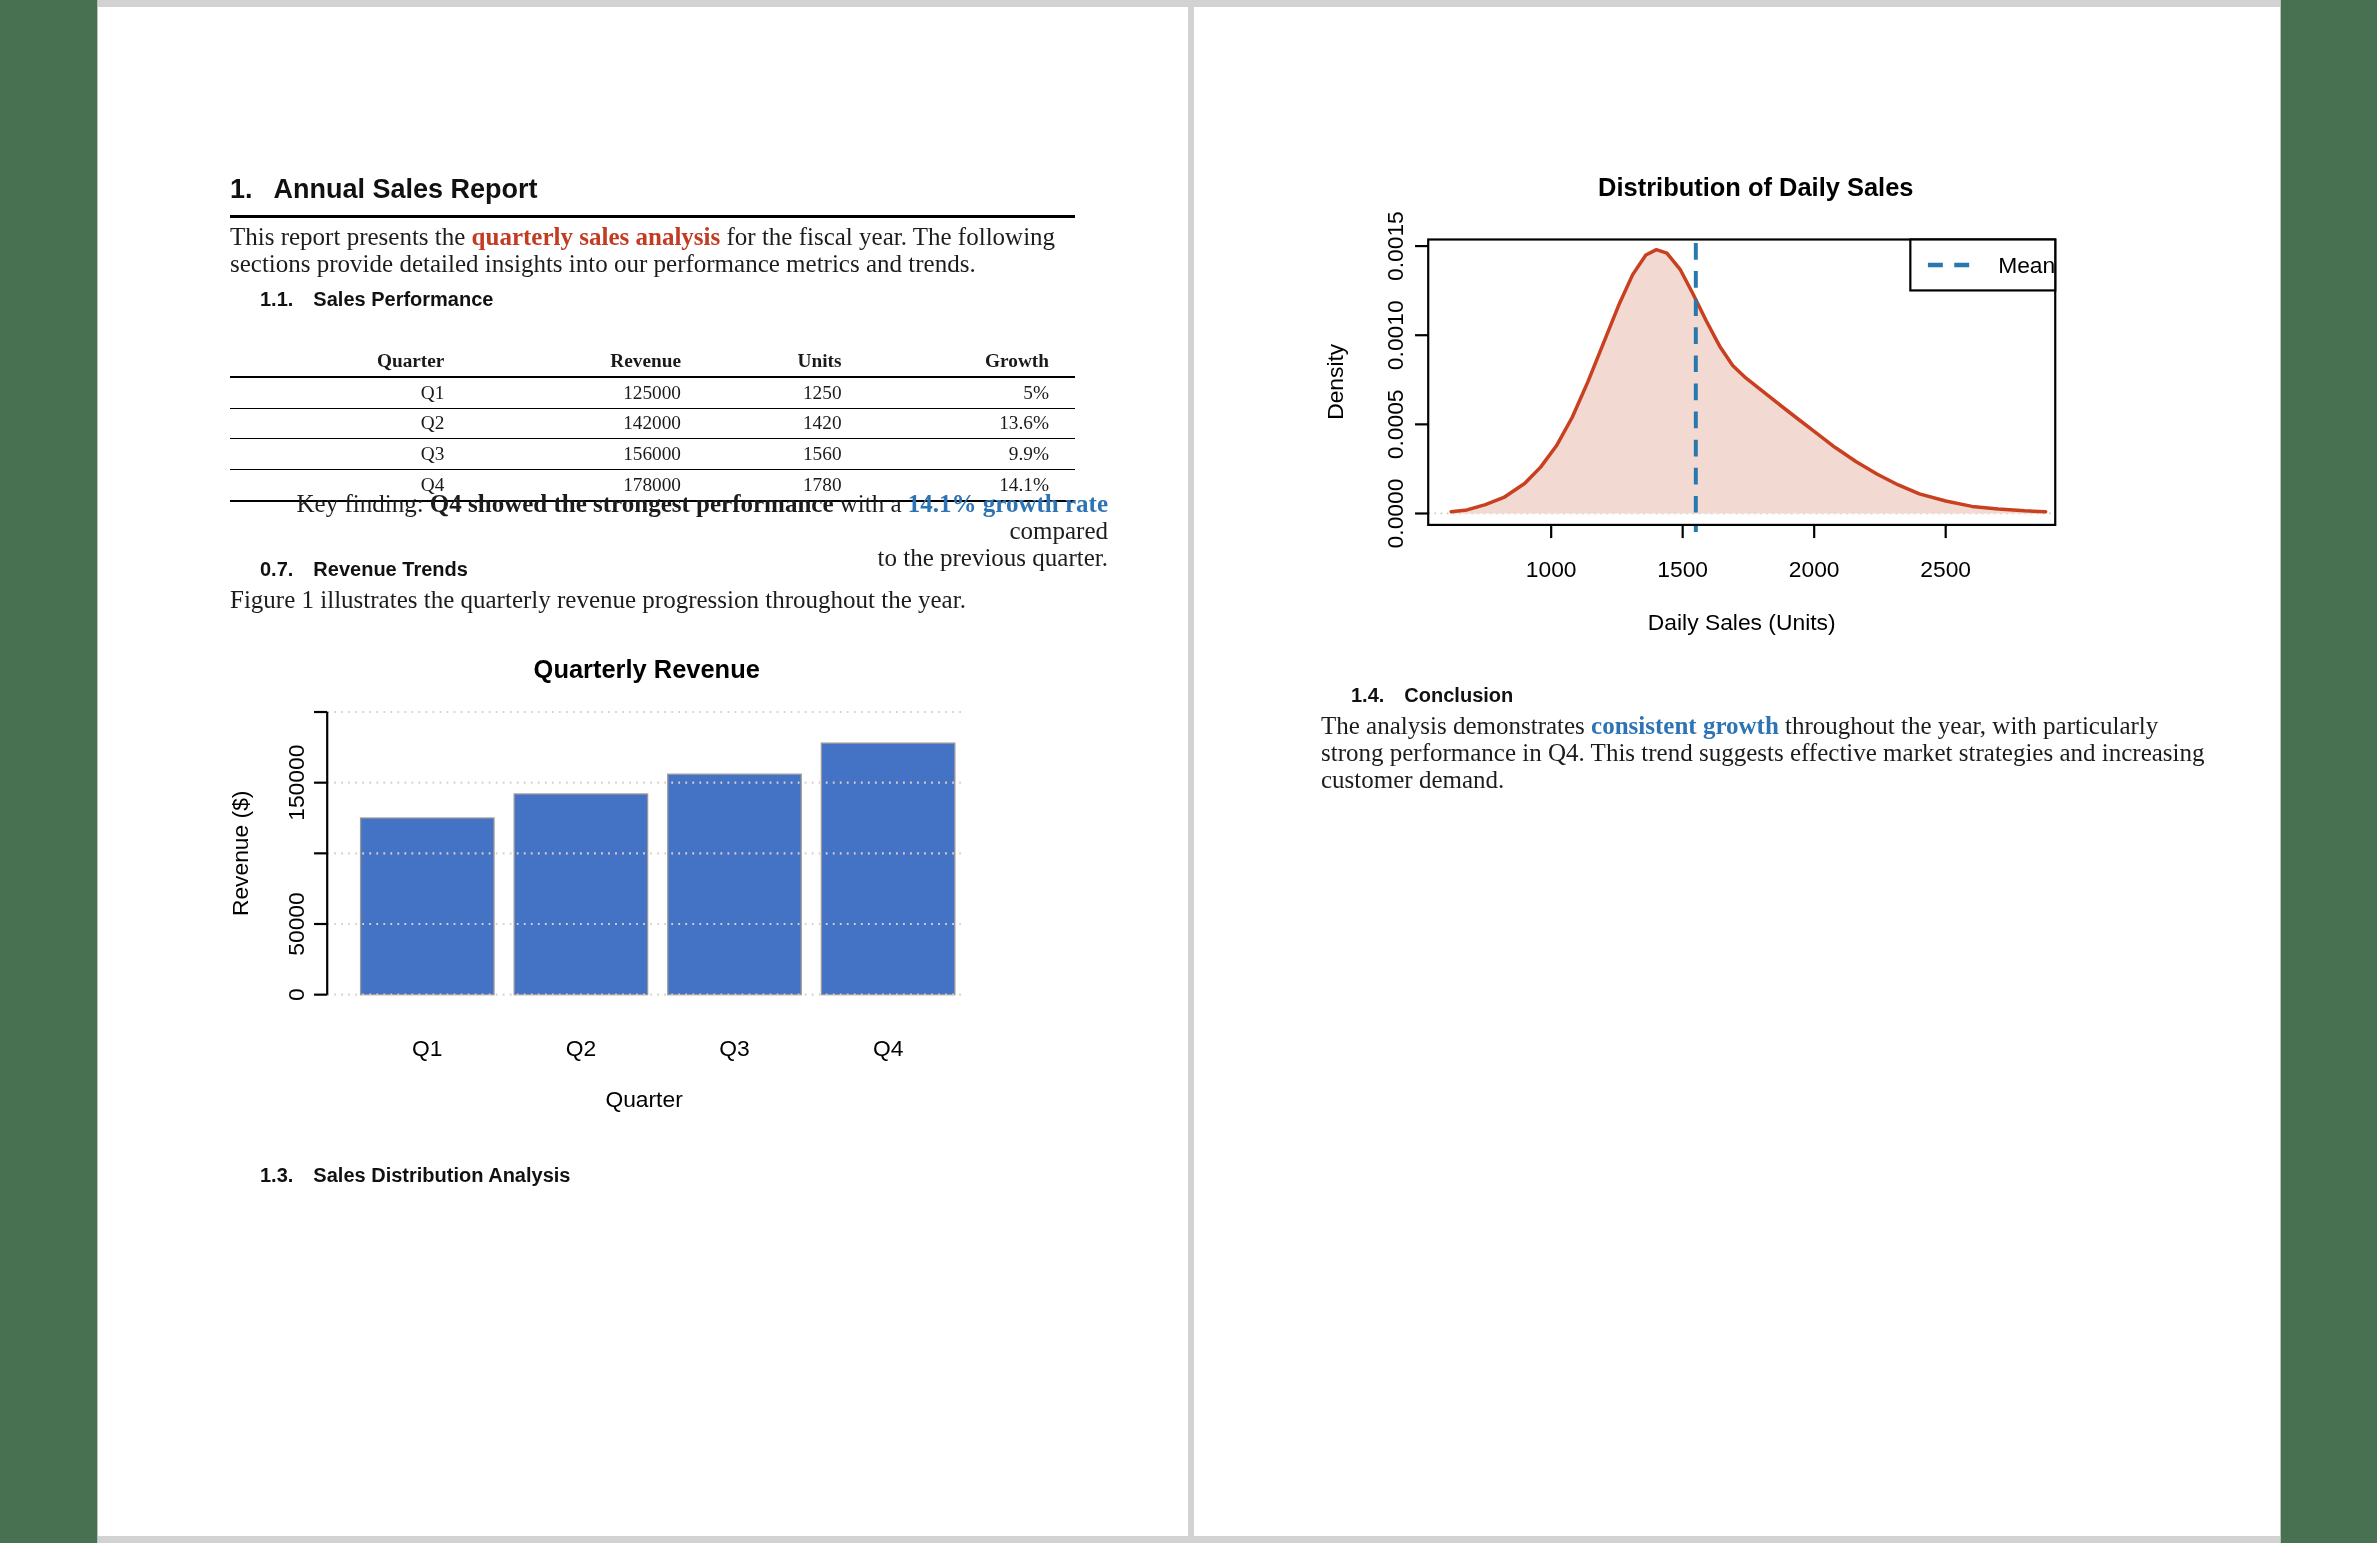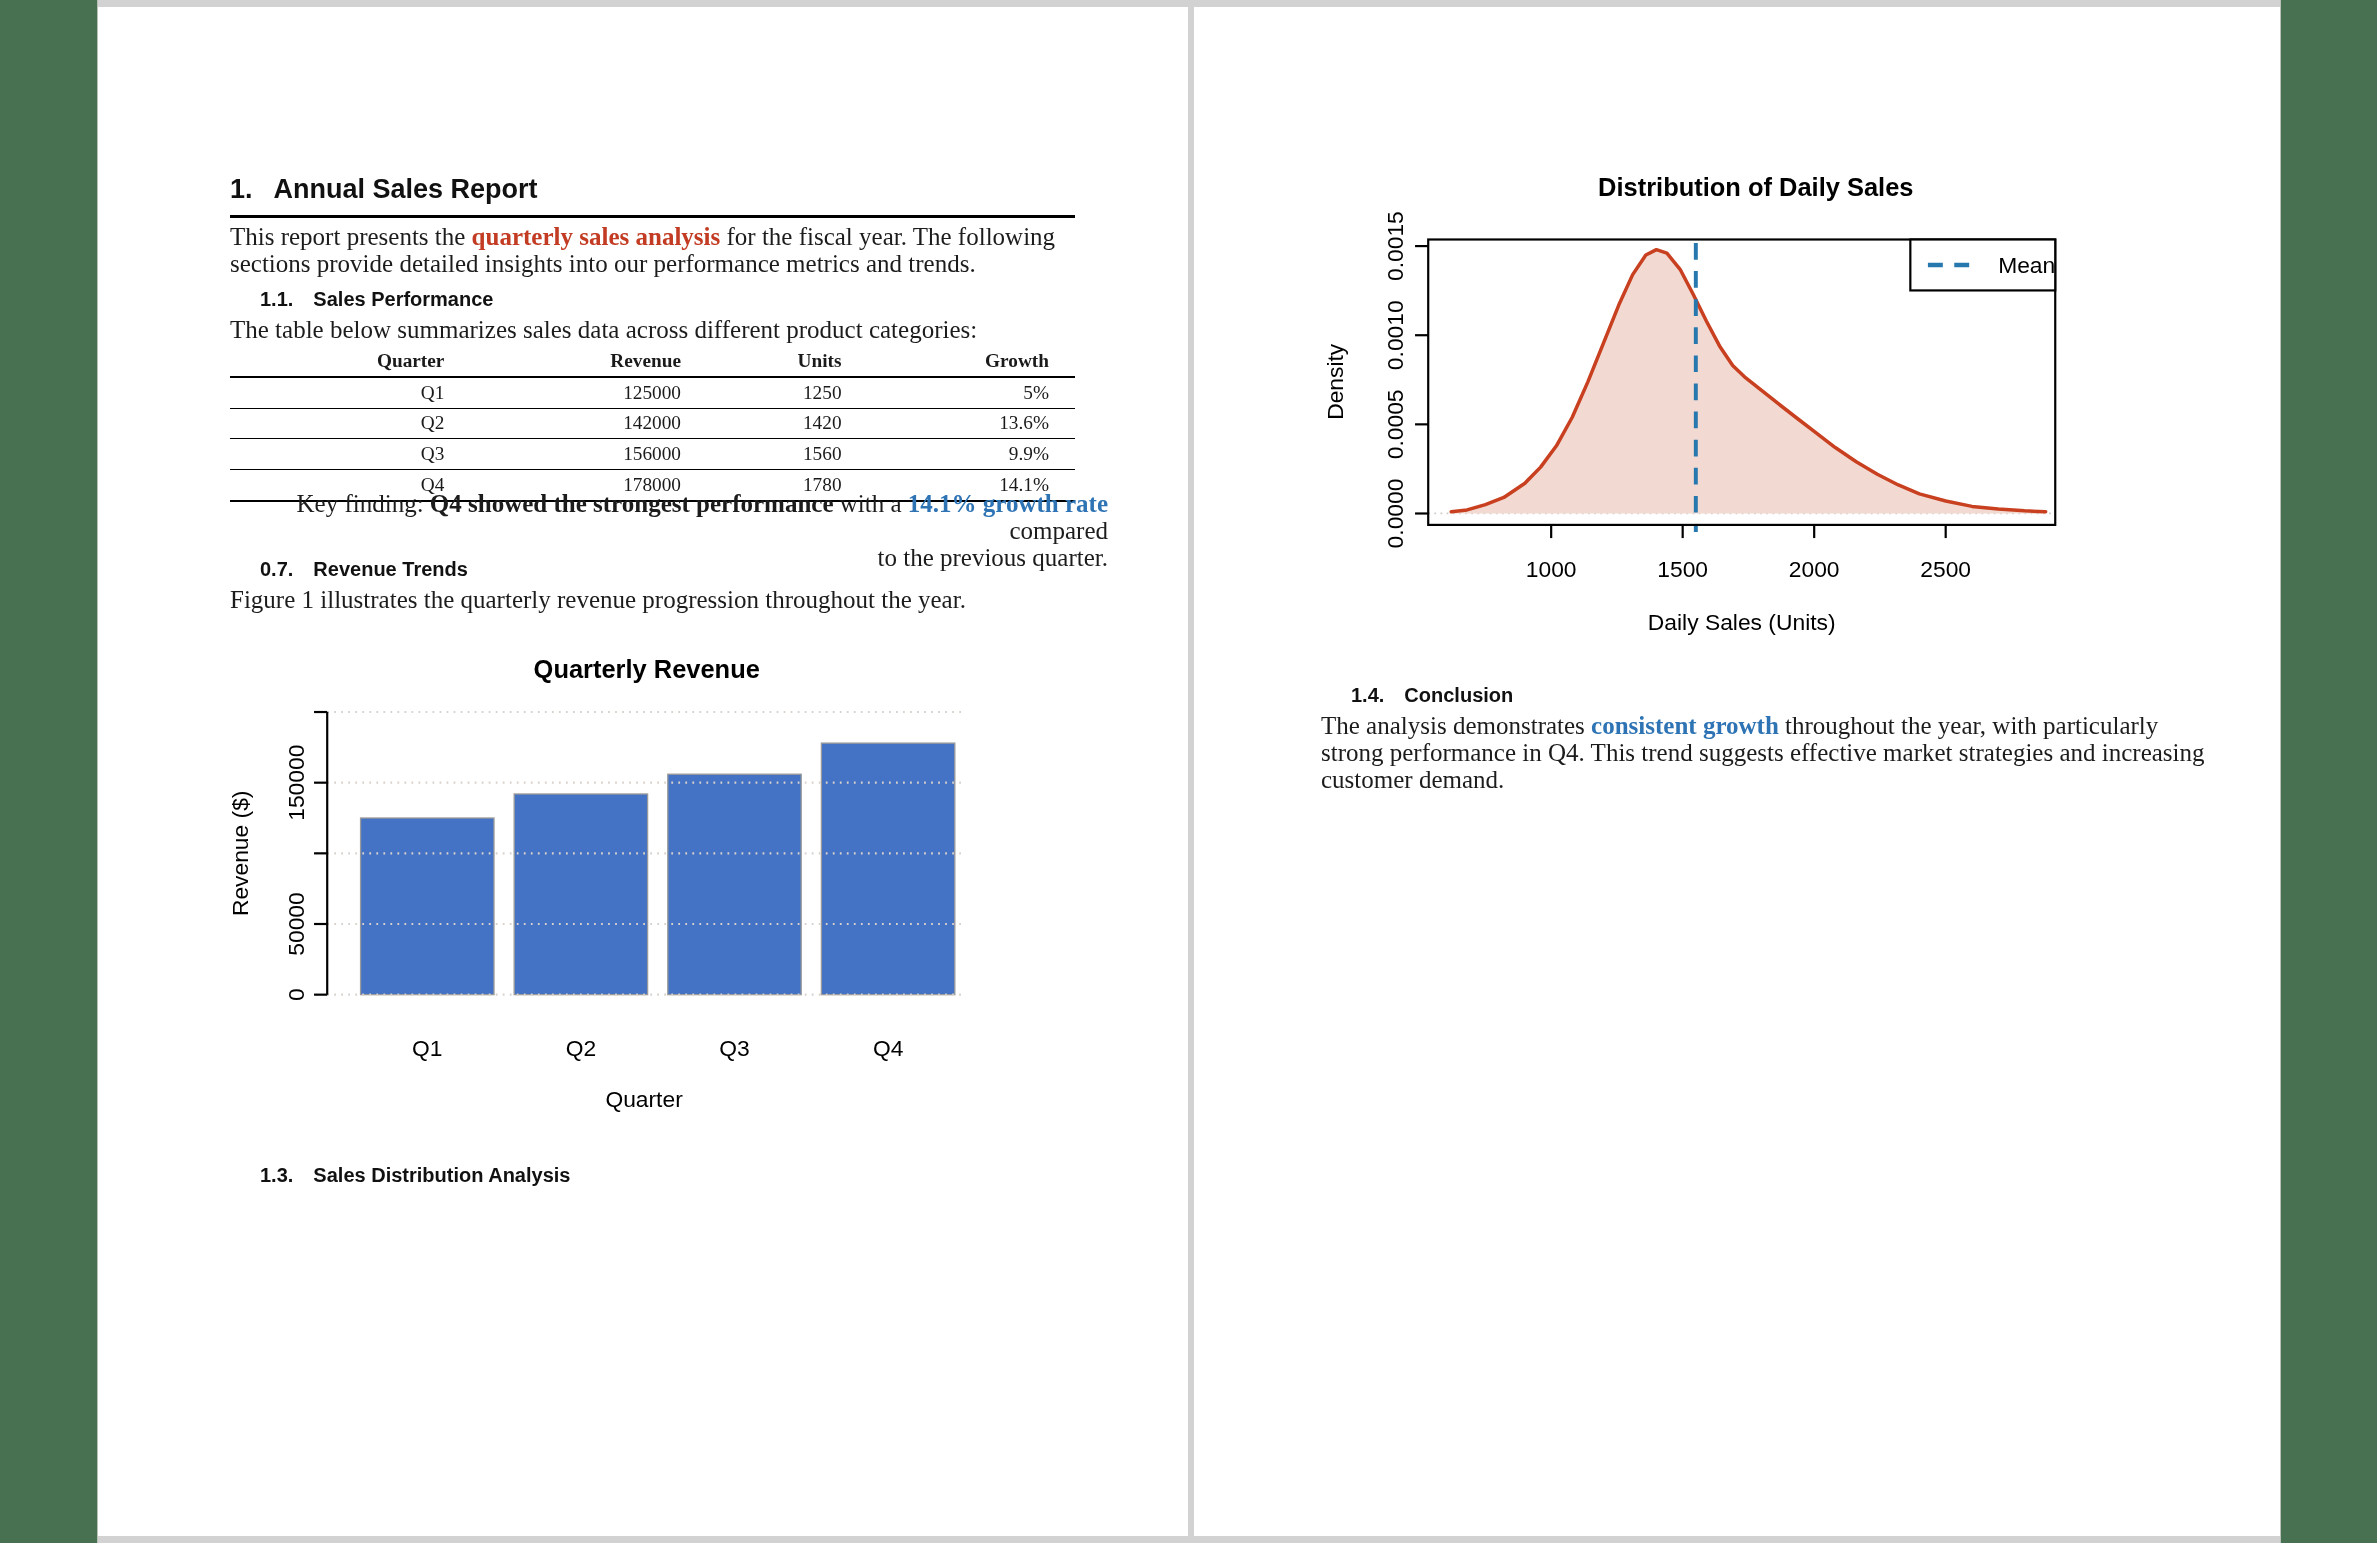--- a/index.html
+++ b/index.html
@@ -57,21 +57,20 @@
       </div>
       <div class="abs rule" style="left:132px;top:208px;width:845px;"></div>
 
       <div class="abs body-text" style="left:132px;top:216px;width:878px;"><span class="seg-plain">This report presents the </span><span class="seg-red">quarterly sales analysis</span><span class="seg-plain"> for the fiscal year. The following</span><br><span class="seg-plain">sections provide detailed insights into our performance metrics and trends.</span></div>
 
       <div class="abs subhead" style="left:162px;top:281px;">
         <span>1.1.</span>
         <span>Sales Performance</span>
       </div>
 
-      <div class="abs body-text" style="left:132px;top:309px;width:878px;">The table below summarizes sales data across different product categories:</div>
 
       <table class="sales abs" style="left:132px;top:339px;">
         <colgroup>
             <col class="c1">
             <col class="c2">
             <col class="c3">
             <col class="c4">
           </colgroup>
         <thead>
           <tr>

